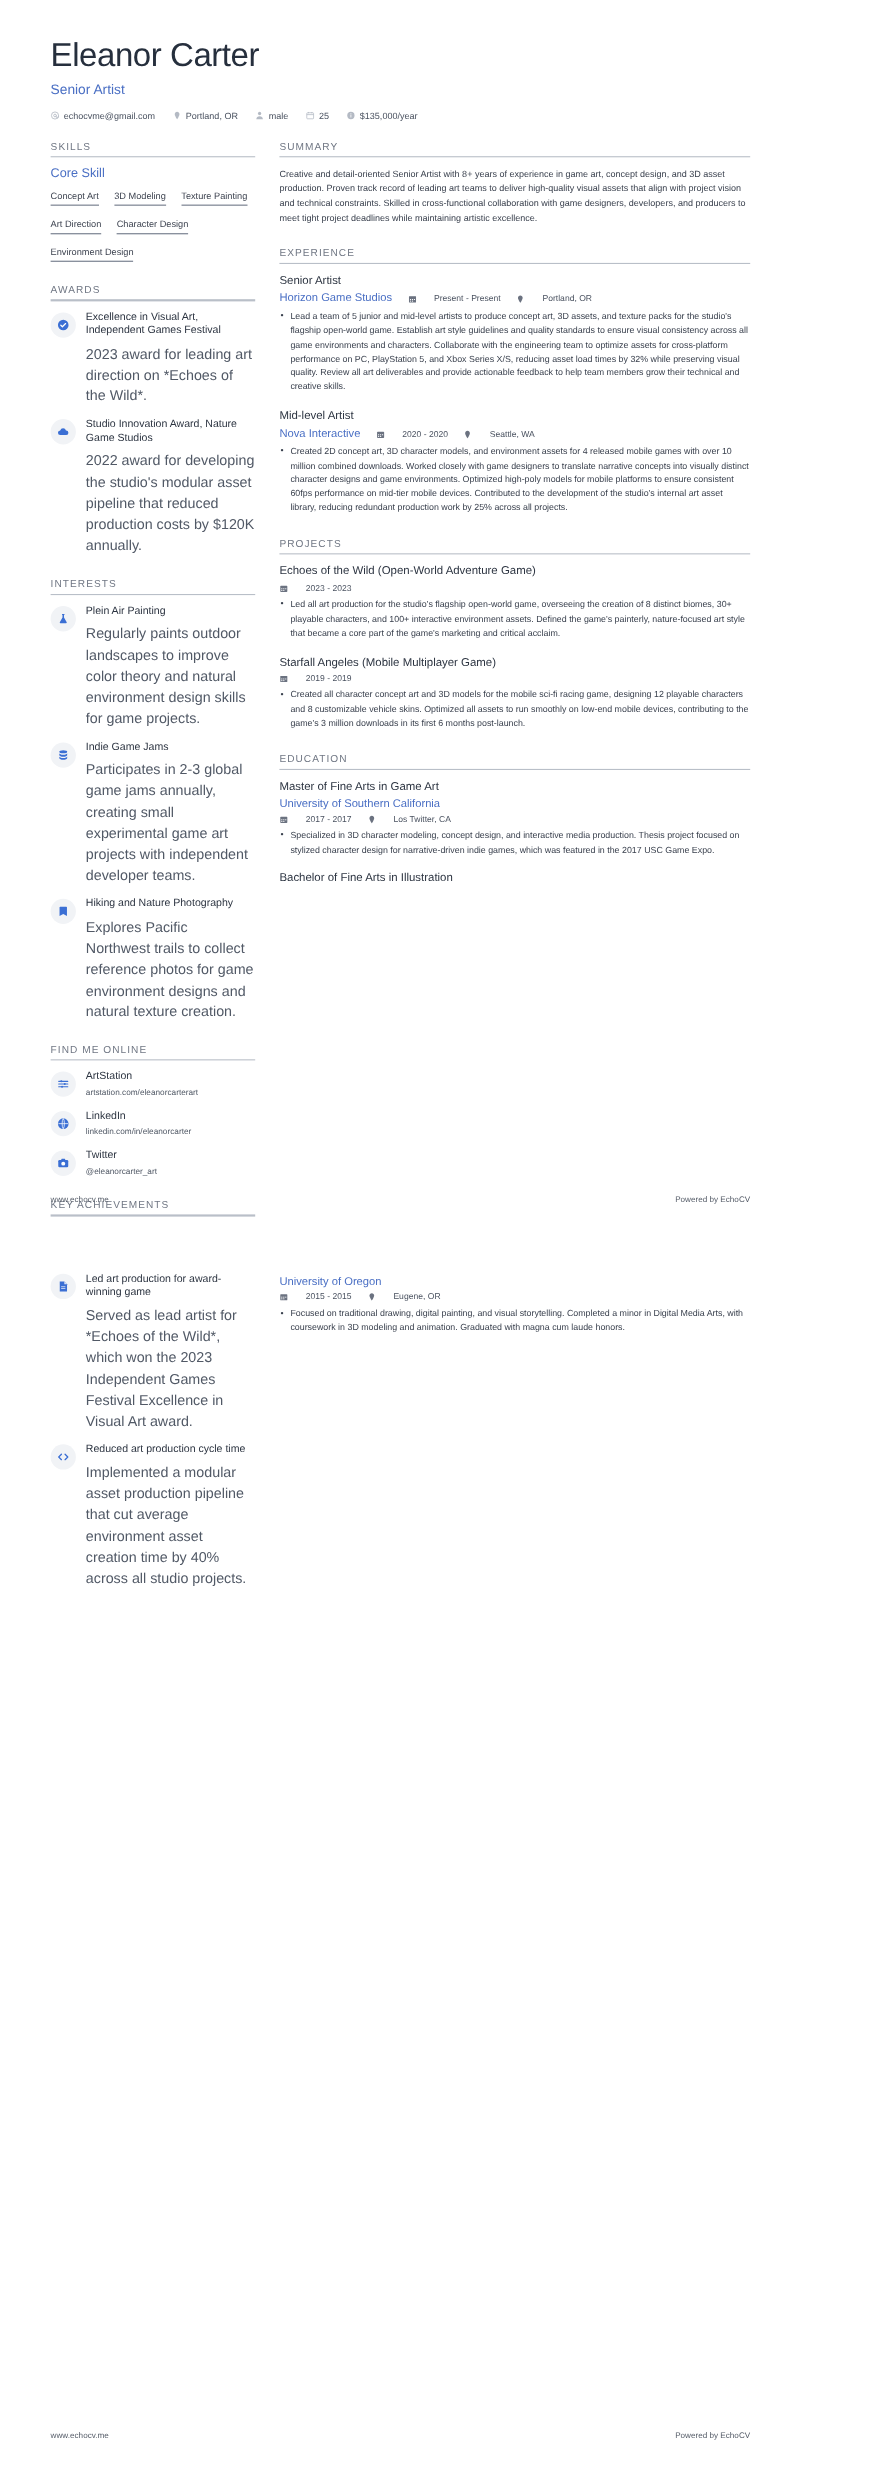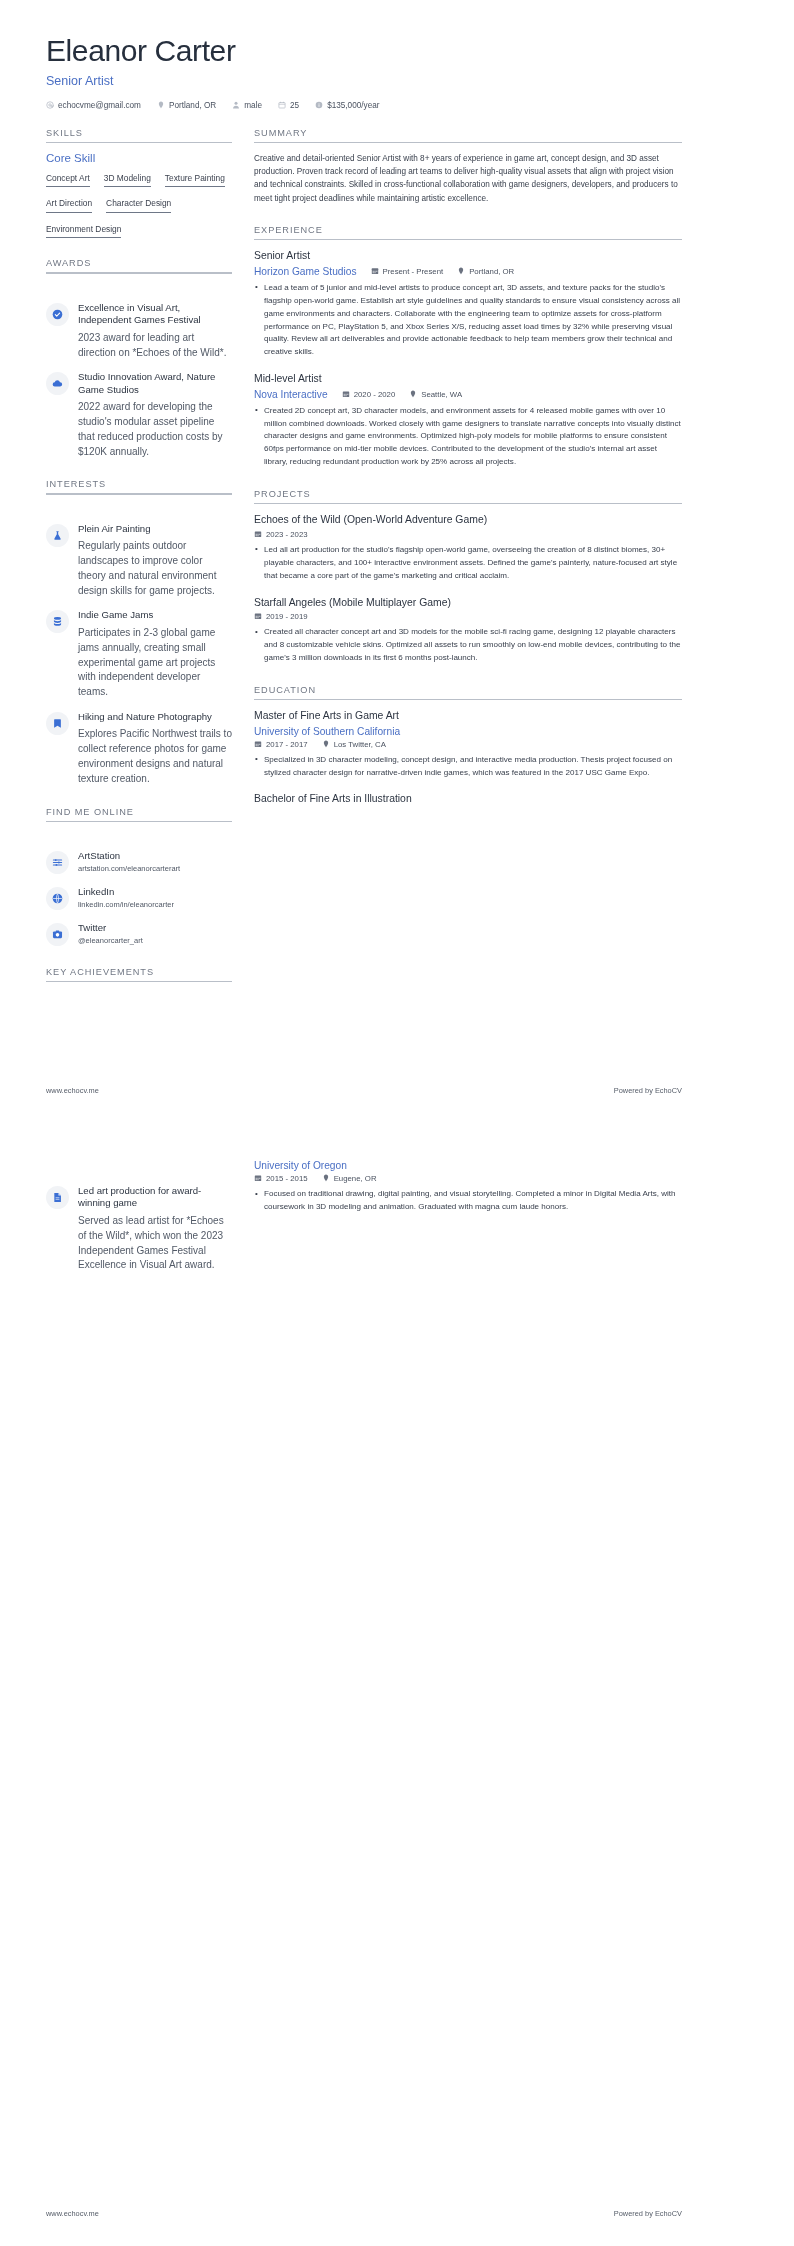--- a/index.html
+++ b/index.html
@@ -97,41 +97,41 @@
   }
   .skill-tag {
     font-size: 8.4px;
     color: #3d4350;
     padding-bottom: 3px;
     border-bottom: 1.1px solid #6e7787;
     line-height: 1.25;
   }
 
   
-  .ilist { display: flex; flex-direction: column; gap: 11px; margin-top: 28px; }
+  .ilist { display: flex; flex-direction: column; gap: 11px; }
   .iitem { display: flex; gap: 9px; align-items: flex-start; }
   .iicon {
     width: 23px; height: 23px;
     border-radius: 50%;
     background: #f1f3f6;
     display: flex; align-items: center; justify-content: center;
     flex: 0 0 23px;
     margin-top: 1px;
   }
   .iicon svg { width: 11px; height: 11px; display: block; }
   .ibody { flex: 1 1 auto; min-width: 0; }
   .ititle {
     font-size: 9.6px;
     color: #2c3441;
     line-height: 1.3;
     font-weight: 400;
   }
   .idesc {
     margin-top: 4px;
-    font-size: 10px;
+    font-size: 13px;
     color: #515966;
     line-height: 1.48;
   }
   .ilink {
     margin-top: 2px;
     font-size: 7.5px;
     color: #515966;
     line-height: 1.4;
   }
 
@@ -156,21 +156,21 @@
     flex-wrap: wrap;
     gap: 0 14px;
     font-size: 8.2px;
     color: #4a5260;
   }
   .e-org {
     font-size: 10.2px;
     color: #4a6fc4;
   }
   .meta-bit {
-    display: flex; align-items: flex-start; gap: 4px;
+    display: flex; align-items: flex-end; gap: 16px;
     white-space: nowrap;
     font-size: 7.8px;
     color: #4a5260;
   }
   .meta-bit svg { width: 8px; height: 8px; color: #5a6playfair; display:block; }
   .mb-ico { width: 8px; height: 8px; display:inline-flex; color:#6b7280; }
   .mb-ico svg { width: 8px; height: 8px; display: block; }
   .bullets {
     margin-top: 5px;
     padding-left: 10px;
@@ -612,20 +612,31 @@
                   <rect x="5.2" y="8" width="5.6" height="0.9" fill="#fff"></rect>
                   <rect x="5.2" y="10" width="5.6" height="0.9" fill="#fff"></rect>
                 </svg>
             </span>
             <div class="ibody">
               <div class="ititle">Led art production for award-winning game</div>
               <div class="idesc">Served as lead artist for *Echoes of the Wild*, which won the 2023 Independent Games Festival Excellence in Visual Art award.</div>
             </div>
           </div>
 
+          <div class="iitem">
+            <span class="iicon">
+              <svg viewBox="0 0 16 16" fill="none" stroke="#3b6fd4" stroke-width="1.7" stroke-linecap="round" stroke-linejoin="round">
+                  <path d="M5.6 4.4L2 8l3.6 3.6M10.4 4.4L14 8l-3.6 3.6"></path>
+                </svg>
+            </span>
+            <div class="ibody">
+              <div class="ititle">Reduced art production cycle time</div>
+              <div class="idesc">Implemented a modular asset production pipeline that cut average environment asset creation time by 40% across all studio projects.</div>
+            </div>
+          </div>
 
         </div>
       </div>
     </div>
 
     <div class="col-right">
       <div class="entry">
         <div class="e-meta">
           <span class="e-org">University of Oregon</span>
         </div>

